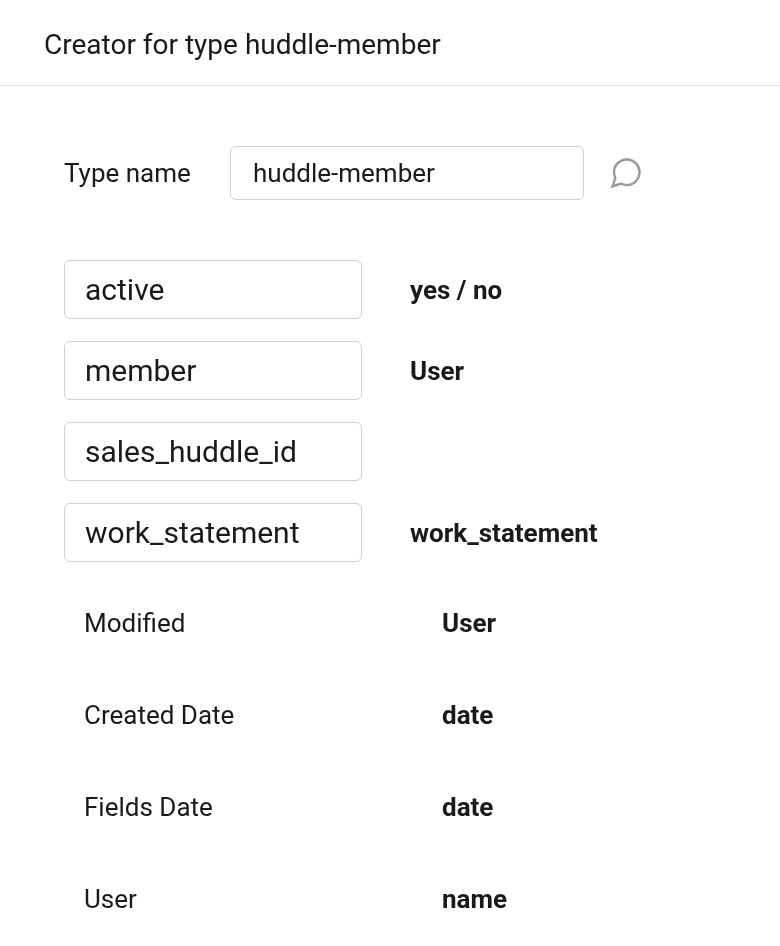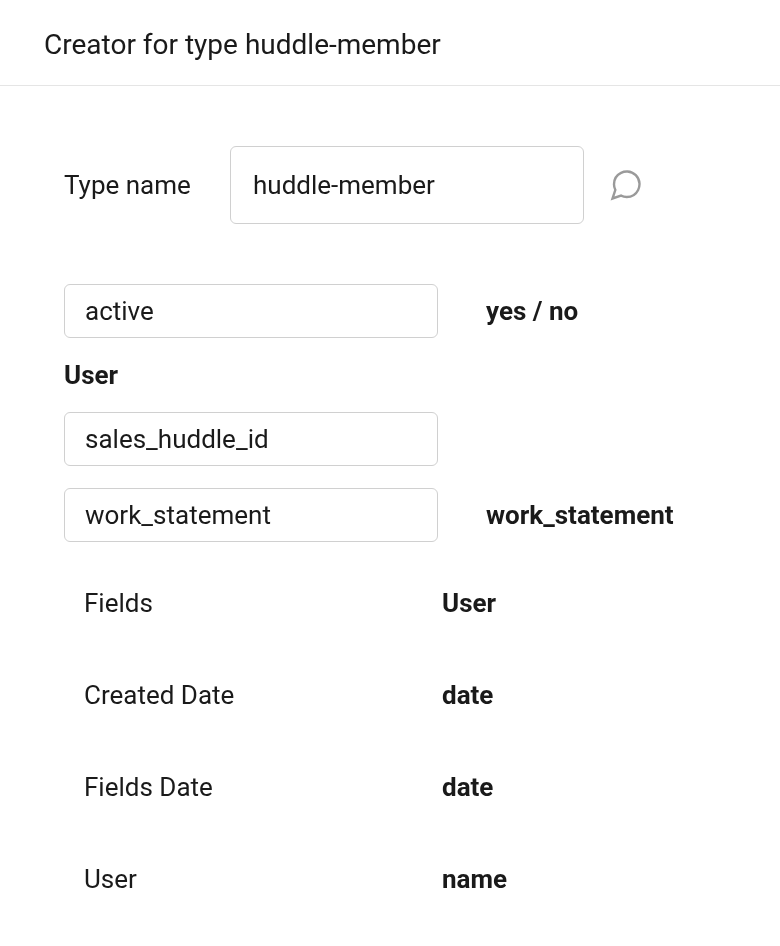--- a/index.html
+++ b/index.html
@@ -41,21 +41,21 @@
       color: #1a1a1a;
       width: 166px;
     }
     .type-name-input {
       font-family: inherit;
       font-size: 26px;
       font-weight: 400;
       color: #1a1a1a;
       border: 1px solid #d0d0d0;
       border-radius: 6px;
-      padding: 23px 22px;
+      padding: 11px 22px;
       width: 354px;
       background: #fff;
       outline: none;
     }
     .comment-icon {
       margin-left: 24px;
       color: #9a9a9a;
       display: inline-flex;
       align-items: center;
     }
@@ -63,27 +63,27 @@
       width: 36px;
       height: 36px;
     }
     .field-row {
       display: flex;
       align-items: center;
       margin-bottom: 22px;
     }
     .field-name-input {
       font-family: inherit;
-      font-size: 26px;
+      font-size: 30px;
       font-weight: 400;
       color: #1a1a1a;
       border: 1px solid #d0d0d0;
       border-radius: 6px;
       padding: 11px 20px;
-      width: 374px;
+      width: 298px;
       background: #fff;
       outline: none;
       margin-right: 48px;
     }
     .field-name-static {
       font-size: 26px;
       font-weight: 400;
       color: #1a1a1a;
       padding: 12px 20px 12px 20px;
       width: 330px;
@@ -121,34 +121,35 @@
         </svg>
       </span>
     </div>
 
     <div class="editable-fields">
       <div class="field-row">
         <input class="field-name-input" type="text" value="active" style="">
         <span class="field-type">yes / no</span>
       </div>
       <div class="field-row">
+        <input class="field-name-input" type="text" value="member" style="">
         <span class="field-type">User</span>
       </div>
       <div class="field-row">
         <input class="field-name-input" type="text" value="sales_huddle_id" style="">
       </div>
       <div class="field-row">
         <input class="field-name-input" type="text" value="work_statement" style="">
         <span class="field-type">work_statement</span>
       </div>
     </div>
 
     <div class="static-fields-section">
       <div class="static-field-row">
-        <span class="field-name-static">Fields</span>
+        <span class="field-name-static">Modified</span>
         <span class="field-type">User</span>
       </div>
       <div class="static-field-row">
         <span class="field-name-static">Created Date</span>
         <span class="field-type">date</span>
       </div>
       <div class="static-field-row">
         <span class="field-name-static">Fields Date</span>
         <span class="field-type">date</span>
       </div>

